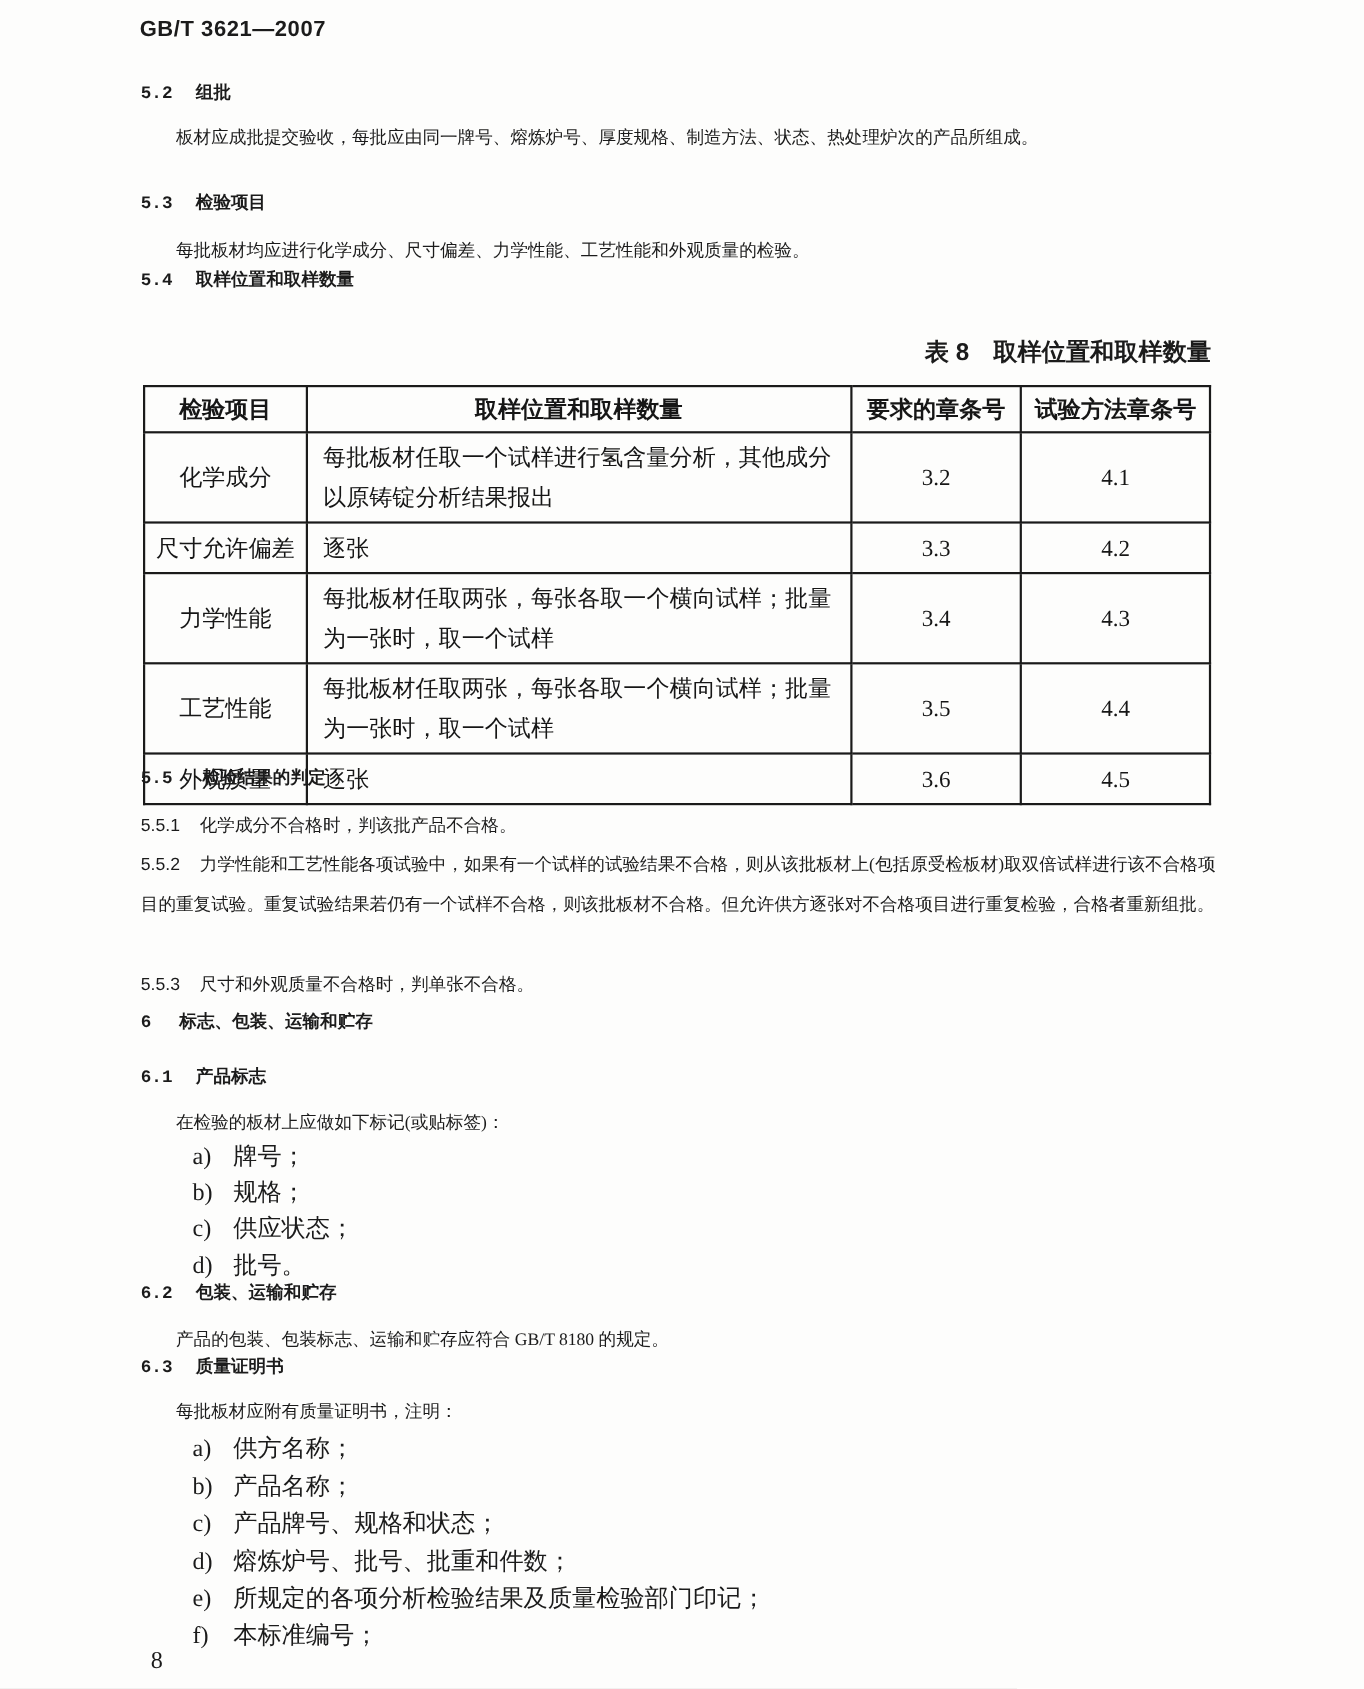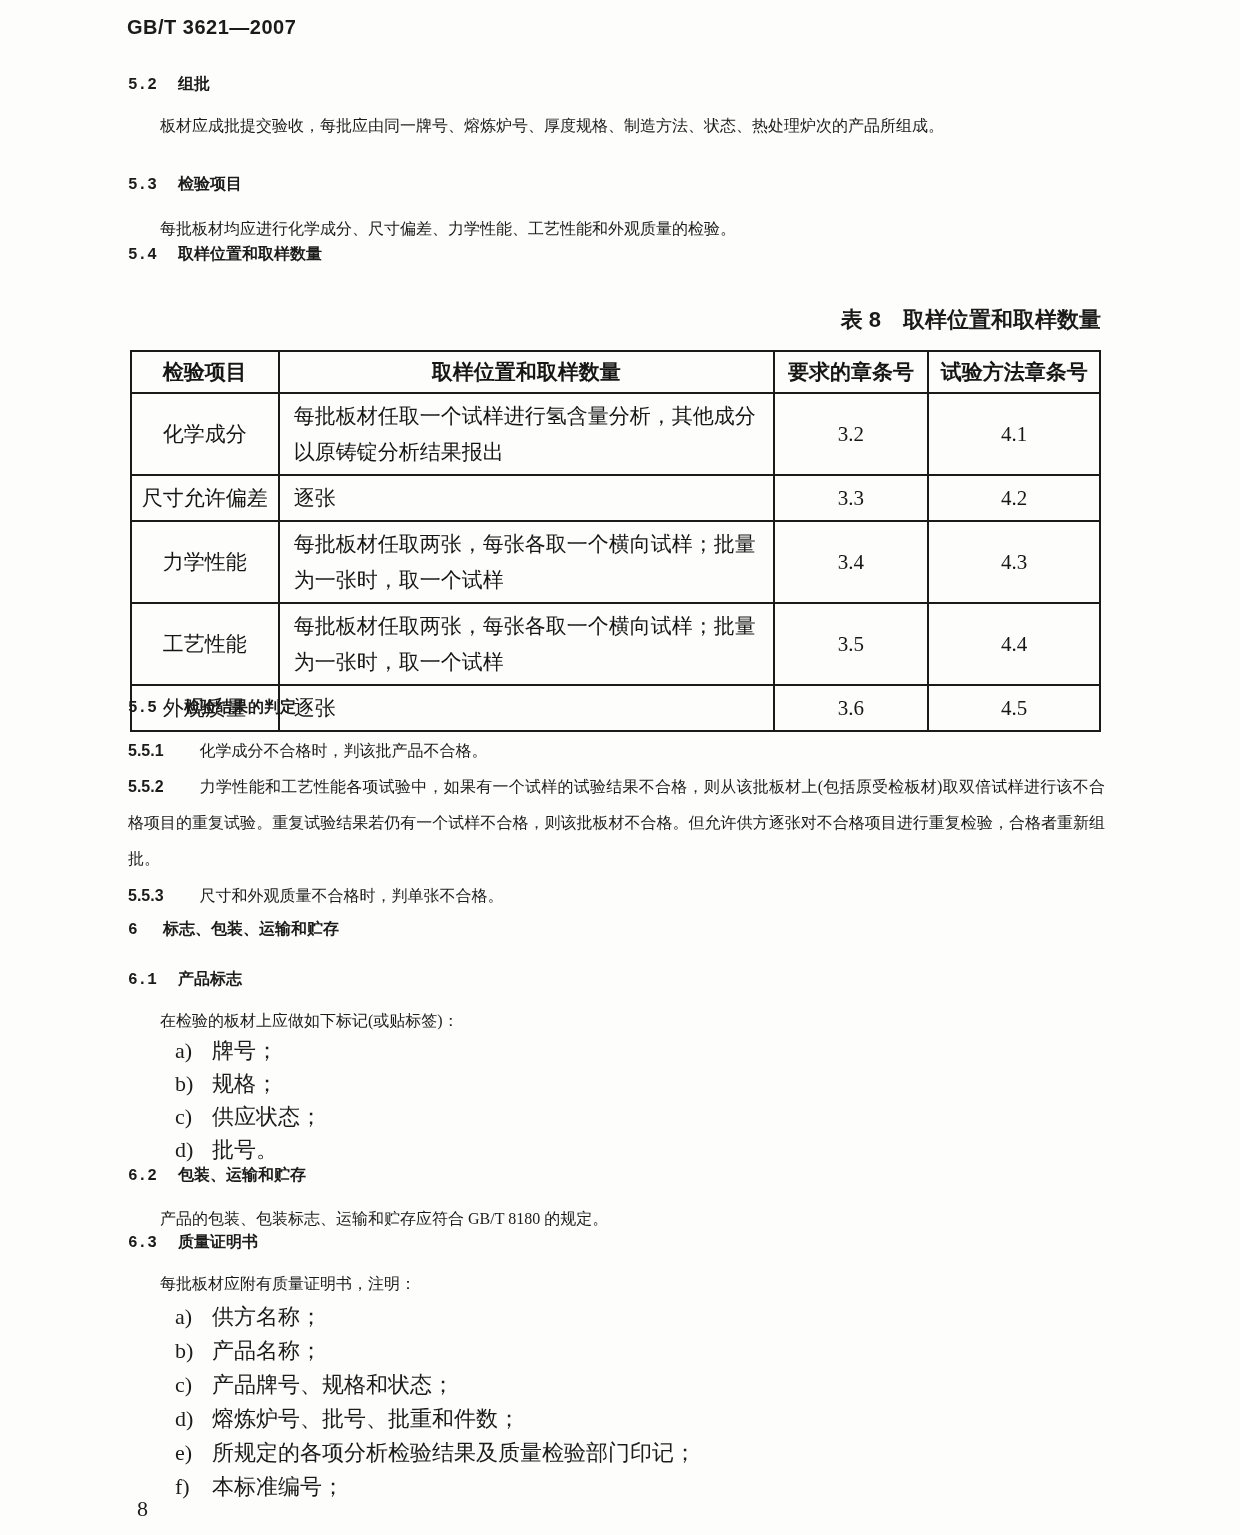--- a/index.html
+++ b/index.html
@@ -28,22 +28,22 @@
   .heading .num.chapter { min-width:35px; }
   .heading .num.mid { min-width:56px; }
   .body-par {
     left:128px; width:977px;
     font-size:16px; line-height:37px;
     text-align:justify;
   }
   .indent2 { text-indent:2em; }
   .pnum {
     font-family:"Liberation Sans", sans-serif;
-    font-weight:bold;
-    margin-right:36px;
+    font-weight:normal;
+    margin-right:18px;
   }
   .tbl-caption {
     left:130px; width:971px; top:305px;
     text-align:right;
     font-family:"Liberation Sans", sans-serif;
     font-weight:bold; font-size:22px;
   }
   table.tbl8 {
     position:absolute; left:130px; top:350px;
     width:971px;

